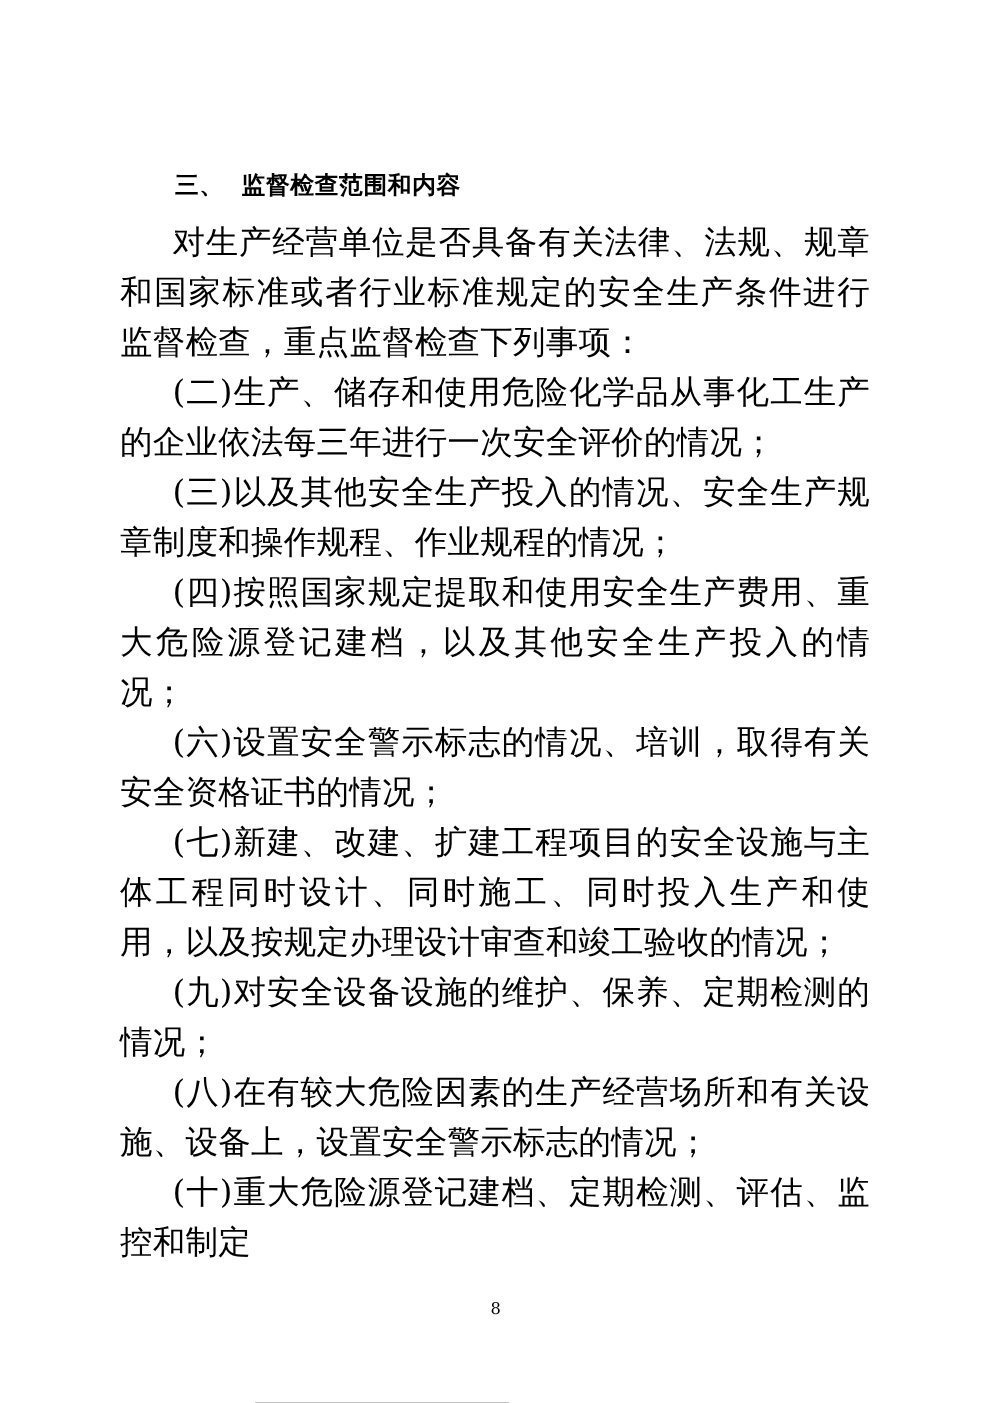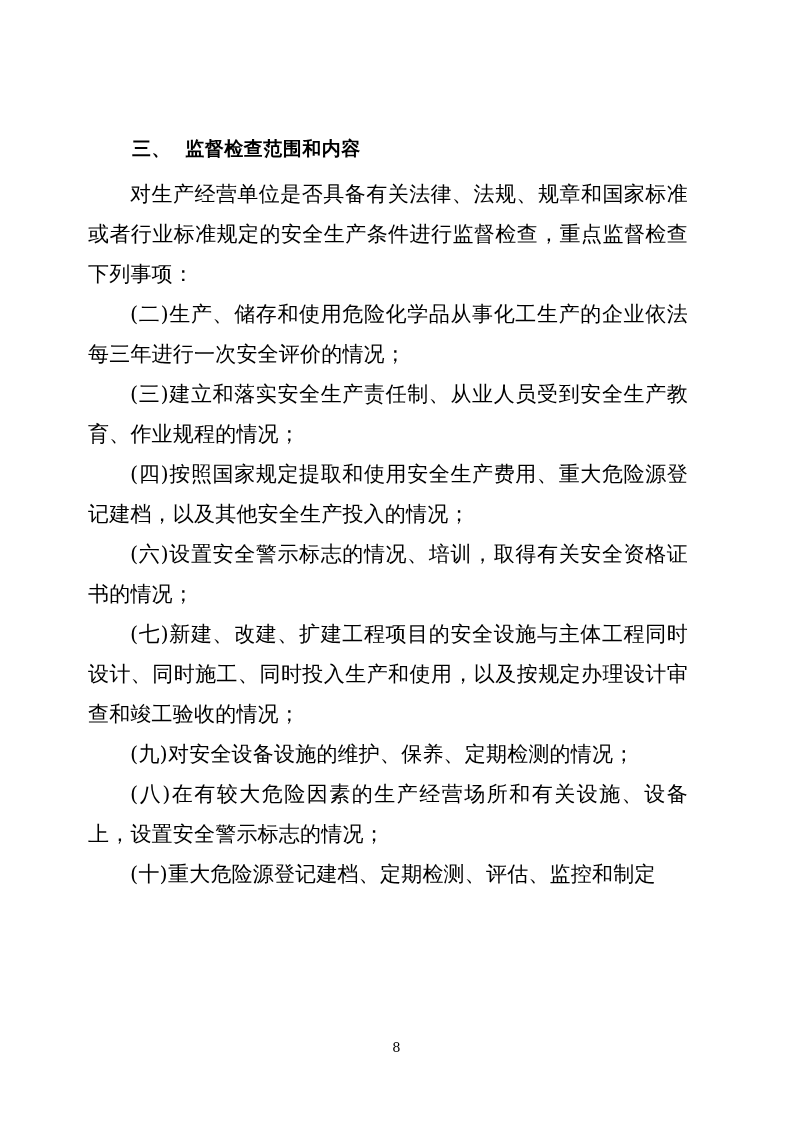--- a/index.html
+++ b/index.html
@@ -13,36 +13,36 @@
     background: #ffffff;
     position: relative;
     margin: 0 auto;
     box-sizing: border-box;
     font-family: "DejaVu Serif", "Liberation Serif", serif;
     color: #000000;
     overflow: hidden;
   }
   .content {
     position: absolute;
-    left: 88px;
+    left: 96px;
     top: 130px;
     width: 600px;
   }
   .heading {
     font-family: "DejaVu Sans", "Liberation Sans", sans-serif;
     font-weight: bold;
     font-size: 19px;
     line-height: 36px;
     text-indent: 44px;
     letter-spacing: 0.5px;
     margin: 0 0 8px 0;
     white-space: pre;
   }
   .para {
-    font-size: 21px;
+    font-size: 26px;
     line-height: 40px;
     text-align: justify;
     text-justify: inter-ideograph;
     text-indent: 42px;
     margin: 0;
     letter-spacing: 0.2px;
   }
   .page-number {
     position: absolute;
     left: 0;
@@ -55,21 +55,21 @@
   }
 </style>
 </head>
 <body>
 
 <div class="page">
   <div class="content">
     <h2 class="heading">三、  监督检查范围和内容</h2>
     <p class="para">对生产经营单位是否具备有关法律、法规、规章和国家标准或者行业标准规定的安全生产条件进行监督检查，重点监督检查下列事项：</p>
     <p class="para">(二)生产、储存和使用危险化学品从事化工生产的企业依法每三年进行一次安全评价的情况；</p>
-    <p class="para">(三)建立和落实安全生产责任制、从业人员受到安全生产教育、作业规程的情况；</p>
+    <p class="para">(三)以及其他安全生产投入的情况、安全生产规章制度和操作规程、作业规程的情况；</p>
     <p class="para">(四)按照国家规定提取和使用安全生产费用、重大危险源登记建档，以及其他安全生产投入的情况；</p>
     <p class="para">(六)设置安全警示标志的情况、培训，取得有关安全资格证书的情况；</p>
     <p class="para">(七)新建、改建、扩建工程项目的安全设施与主体工程同时设计、同时施工、同时投入生产和使用，以及按规定办理设计审查和竣工验收的情况；</p>
     <p class="para">(九)对安全设备设施的维护、保养、定期检测的情况；</p>
     <p class="para">(八)在有较大危险因素的生产经营场所和有关设施、设备上，设置安全警示标志的情况；</p>
     <p class="para">(十)重大危险源登记建档、定期检测、评估、监控和制定</p>
   </div>
   <div class="page-number">8</div>
 </div>
 

